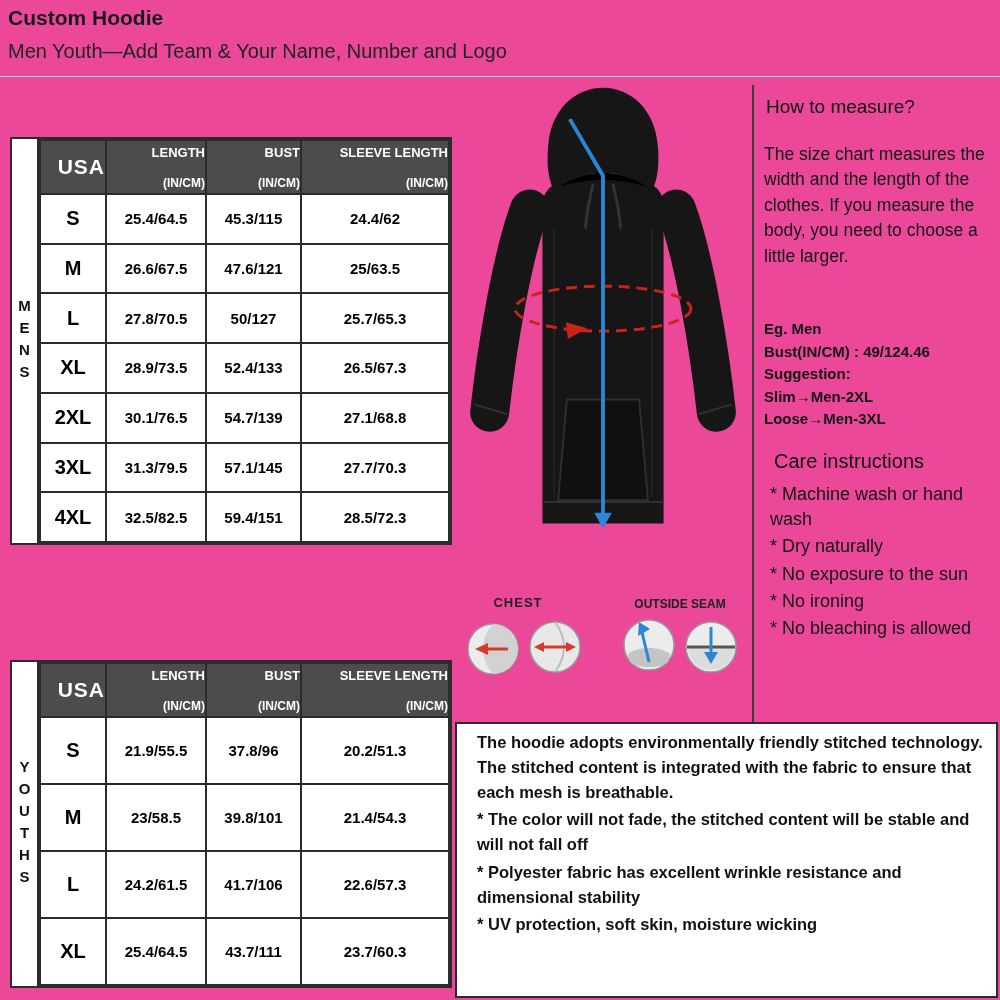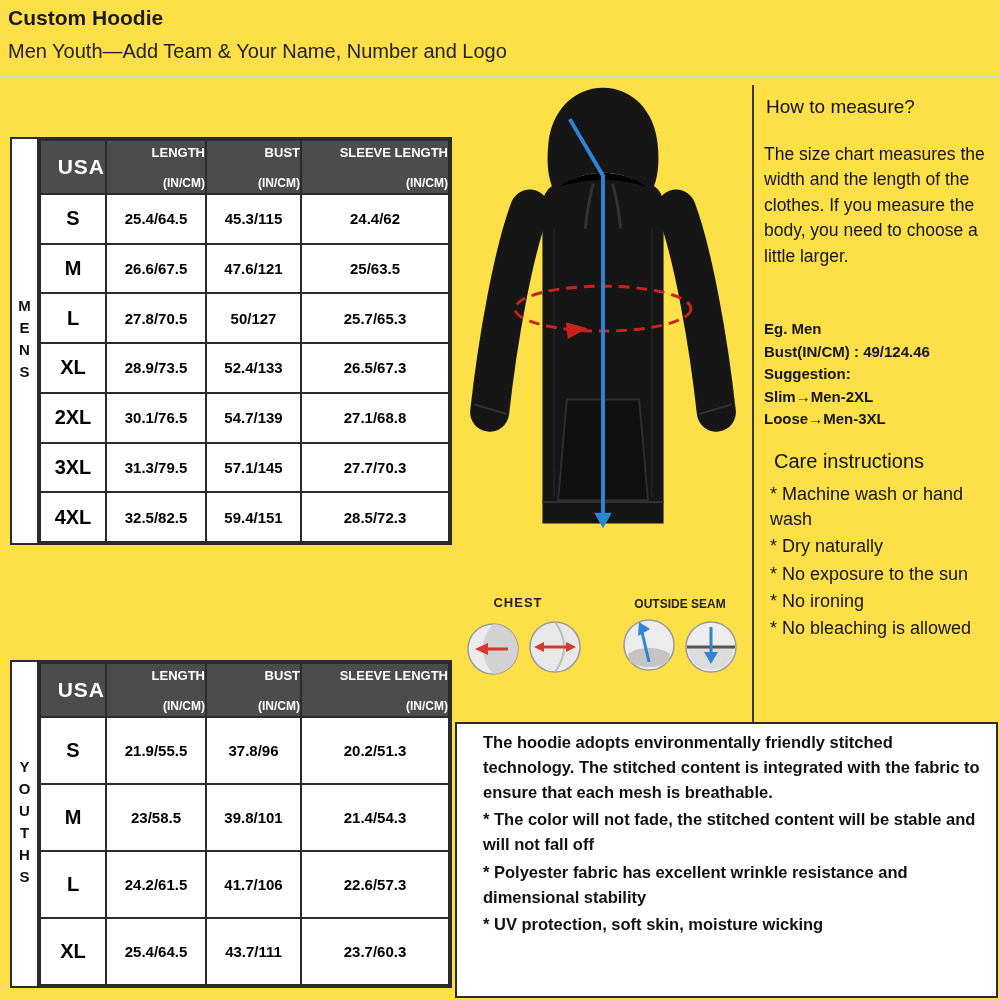--- a/index.html
+++ b/index.html
@@ -1,19 +1,19 @@
 <!DOCTYPE html>
 <html><head>
 <meta charset="utf-8">
 <style>
   * { box-sizing: border-box; margin: 0; padding: 0; }
   html,body { background:#fff; }
   #page {
     position: relative; width: 1000px; height: 1000px;
-    background: #fde047; overflow: hidden;
+    background: #ec4899; overflow: hidden;
     font-family: "Liberation Sans", sans-serif; color: #111;
   }
   .title { position:absolute; left:8px; top:6px; font-size:21px; font-weight:700; color:#1a1a1a; }
   .subtitle { position:absolute; left:8px; top:40px; font-size:20px; font-weight:500; color:#222; }
   .header-rule { position:absolute; left:0; top:76px; width:1000px; height:1px; background:#d9d9d9; }
 
   
   .size-table { position:absolute; display:flex; border:2px solid #2b2b2b; background:#fff; }
   #mens-table  { left:10px; top:137px; width:442px; height:408px; }
   #youth-table { left:10px; top:660px; width:442px; height:328px; }
@@ -43,21 +43,21 @@
   
   .htm-heading { position:absolute; left:766px; top:96px; font-size:19px; font-weight:500; color:#111; }
   .htm-body { position:absolute; left:764px; top:142px; width:234px; font-size:17.5px; line-height:1.45; color:#151515; }
   .htm-example { position:absolute; left:764px; top:318px; font-size:15px; font-weight:700; line-height:1.5; color:#151515; }
   .care-heading { position:absolute; left:774px; top:450px; font-size:20px; font-weight:500; color:#111; }
   .care-list { position:absolute; left:770px; top:482px; width:228px; font-size:18px; line-height:1.4; color:#151515; }
   .care-list div { margin-bottom:2px; }
 
   
   .bottom-box { position:absolute; left:455px; top:722px; width:543px; height:276px; border:2px solid #2b2b2b; padding:6px 10px; font-size:16.5px; font-weight:600; line-height:1.5; color:#111; background:#fff; }
-  .bottom-box p { margin:0 0 3px 16px; }
+  .bottom-box p { margin:0 0 3px 10px; }
 </style>
 </head>
 <body>
 
 <div id="page">
 
   <div class="title">Custom Hoodie</div>
   <div class="subtitle">Men  Youth—Add Team &amp; Your Name, Number and Logo</div>
   <div class="header-rule"></div>
 

